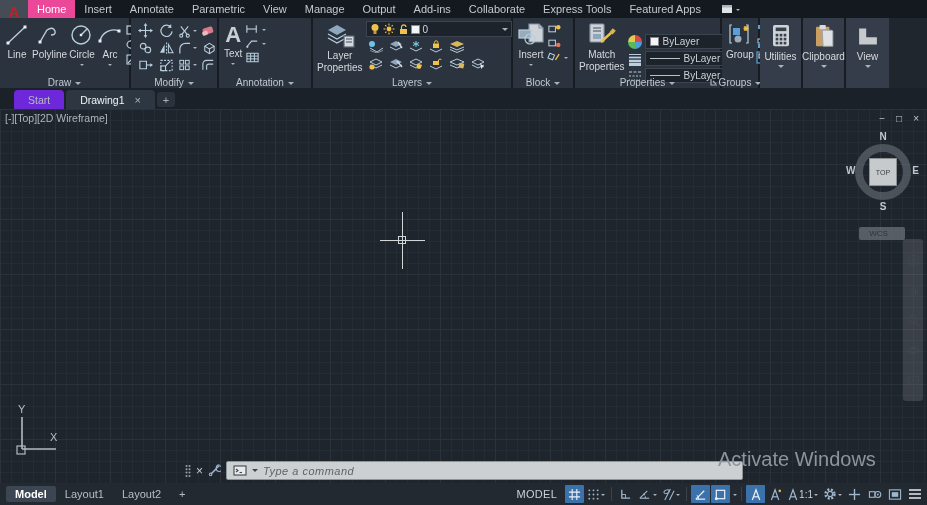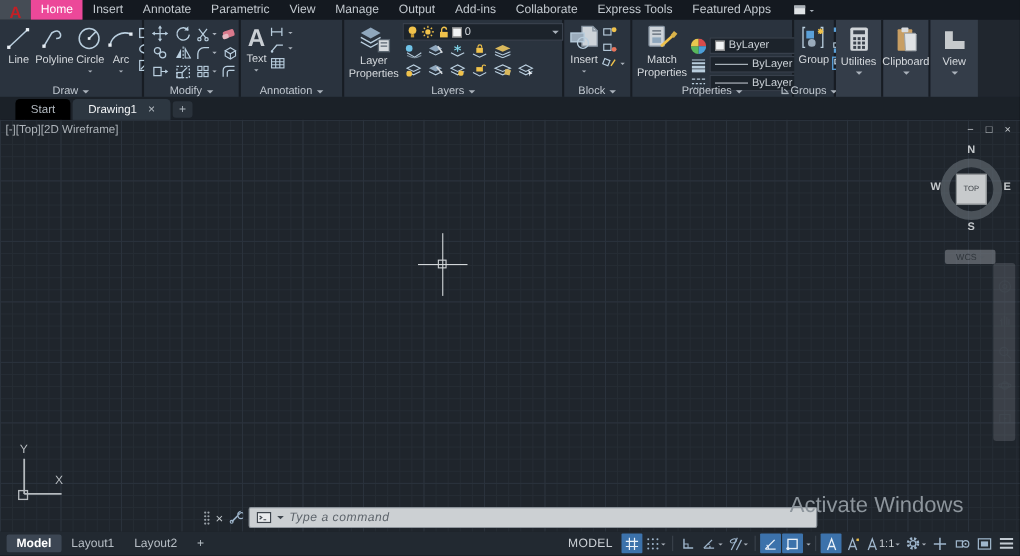--- a/index.html
+++ b/index.html
@@ -46,21 +46,21 @@
   .dd { width:92px; height:15px; background:#1c232b; border:1px solid #3c4450; display:flex; align-items:center; gap:4px; padding:0 4px; font-size:10px; color:#ccd2d8; }
   .dd .fill { flex:1; }
   .swatch { width:9px; height:9px; background:#f2f4f5; border:1px solid #888; }
   .ddline { flex:0 0 30px; height:1px; background:#b9c1c9; }
   .collapsed-panel { width:43px; display:flex; flex-direction:column; align-items:center; padding-top:6px; gap:3px; cursor:pointer; }
   .collapsed-panel .lbl { font-size:10px; color:#d6dade; }
 
   
   .filetabs { height:21px; background:#1b2128; display:flex; align-items:flex-end; }
   .ftab { height:19px; padding:0 14px; display:flex; align-items:center; gap:10px; font-size:10.5px;
-          color:#b4bbc2; background:#000000; border-radius:4px 4px 0 0; margin-right:2px; cursor:pointer; }
+          color:#b4bbc2; background:#6d28d9; border-radius:4px 4px 0 0; margin-right:2px; cursor:pointer; }
   .ftab.active { background:#2d3741; color:#f2f4f6; }
   .ftab .x { color:#aeb5bc; font-size:11px; }
   .ftab-new { width:18px; height:15px; background:#2a323b; border-radius:3px; color:#aab2ba; font-size:11px;
               display:flex; align-items:center; justify-content:center; margin-bottom:2px; cursor:pointer; }
   .ftab:first-child { margin-left:14px; }
 
   
   .viewport { position:relative; height:374px; background-color:#1f252c;
     background-image:
       linear-gradient(#2a323c 1px, transparent 1px),

